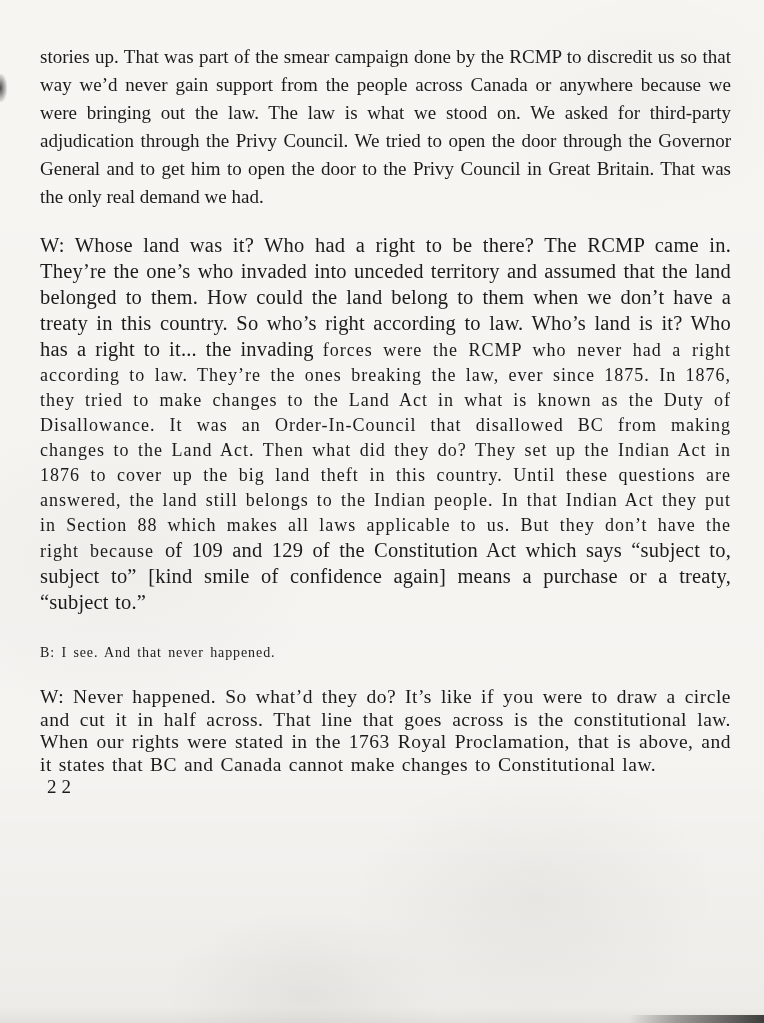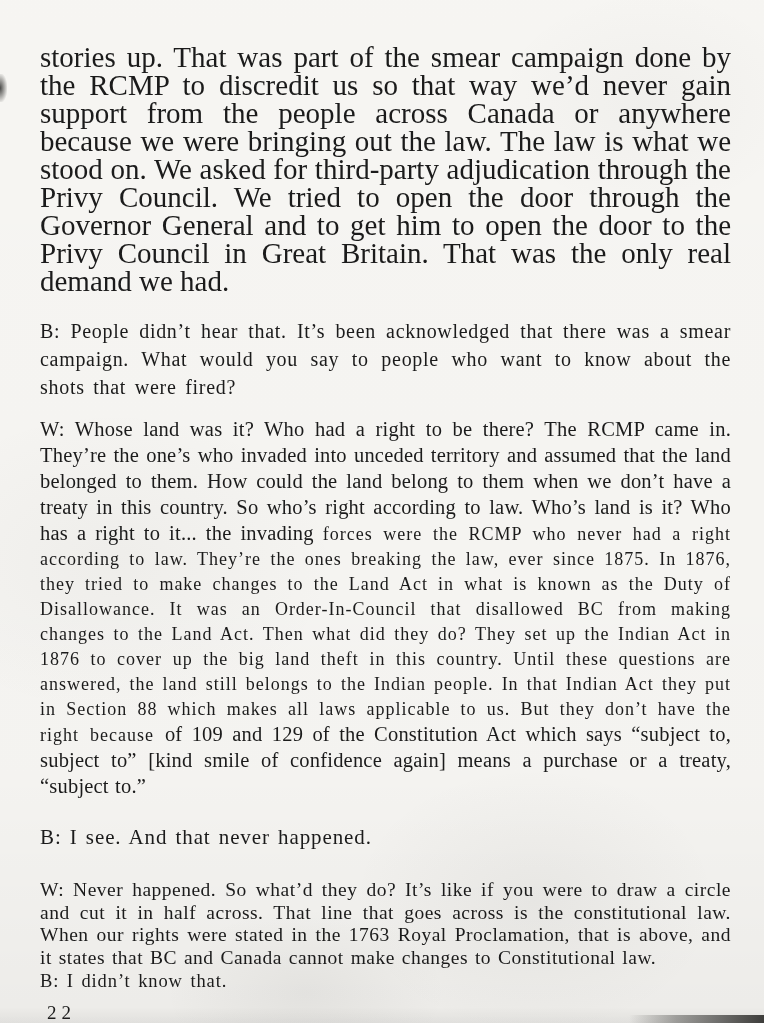--- a/index.html
+++ b/index.html
@@ -28,21 +28,21 @@
     position: absolute;
     left: 40px;
     right: 33px;
     top: 43px;
   }
   p {
     margin: 0;
     text-align: justify;
   }
   .p-opening {
-    font-size: 29px;
+    font-size: 19px;
     line-height: 28px;
     margin-bottom: 22px;
   }
   .p-b-question {
     font-size: 20px;
     line-height: 28px;
     letter-spacing: 0.7px;
     word-spacing: 3px;
     margin-bottom: 16px;
   }
@@ -54,25 +54,25 @@
     font-size: 20.5px;
     letter-spacing: 0.2px;
     word-spacing: 1px;
   }
   .seg-small {
     font-size: 18px;
     letter-spacing: 1px;
     word-spacing: 2.5px;
   }
   .p-b-short {
-    font-size: 21px;
+    font-size: 14px;
     line-height: 24px;
     letter-spacing: 0.9px;
     word-spacing: 2px;
-    margin-bottom: 30px;
+    margin-bottom: 21px;
   }
   .p-w-circle {
     font-size: 19.5px;
     line-height: 22.5px;
     letter-spacing: 0.5px;
     word-spacing: 1.5px;
   }
   .p-b-closing {
     font-size: 18.5px;
     line-height: 24px;
@@ -112,29 +112,27 @@
   }
 </style>
 </head>
 <body>
 
 <div class="page">
   <div class="text-block">
 
     <p class="p-opening">stories up. That was part of the smear campaign done by the RCMP to discredit us so that way we’d never gain support from the people across Canada or anywhere because we were bringing out the law. The law is what we stood on. We asked for third-party adjudication through the Privy Council. We tried to open the door through the Governor General and to get him to open the door to the Privy Council in Great Britain. That was the only real demand we had.</p>
 
-    <p class="p-b-question">B: People didn’t hear that. It’s been acknowledged that there was a smear campaign. What would you say to people who want to know about the shots that were fired?</p>
 
     <p class="p-w-long"><span class="seg-large">W: Whose land was it? Who had a right to be there? The RCMP came in. They’re the one’s who invaded into unceded territory and assumed that the land belonged to them. How could the land belong to them when we don’t have a treaty in this country. So who’s right according to law. Who’s land is it? Who has a right to it... the invading </span><span class="seg-small">forces were the RCMP who never had a right according to law. They’re the ones breaking the law, ever since 1875. In 1876, they tried to make changes to the Land Act in what is known as the Duty of Disallowance. It was an Order-In-Council that disallowed BC from making changes to the Land Act. Then what did they do? They set up the Indian Act in 1876 to cover up the big land theft in this country. Until these questions are answered, the land still belongs to the Indian people. In that Indian Act they put in Section 88 which makes all laws applicable to us. But they don’t have the right because </span><span class="seg-large">of 109 and 129 of the Constitution Act which says “subject to, subject to” [kind smile of confidence again] means a purchase or a treaty, “subject to.”</span></p>
 
     <p class="p-b-short">B: I see. And that never happened.</p>
 
     <p class="p-w-circle">W: Never happened. So what’d they do? It’s like if you were to draw a circle and cut it in half across. That line that goes across is the constitutional law. When our rights were stated in the 1763 Royal Proclamation, that is above, and it states that BC and Canada cannot make changes to Constitutional law.</p>
 
-    <p class="p-b-closing">B: I didn’t know that.</p>
 
     <div class="page-number">22</div>
   </div>
 
   <div class="artifact-left-edge"></div>
   <div class="artifact-bottom-shade"></div>
   <div class="artifact-bottom-right-strip"></div>
 </div>
 
 </body></html>

